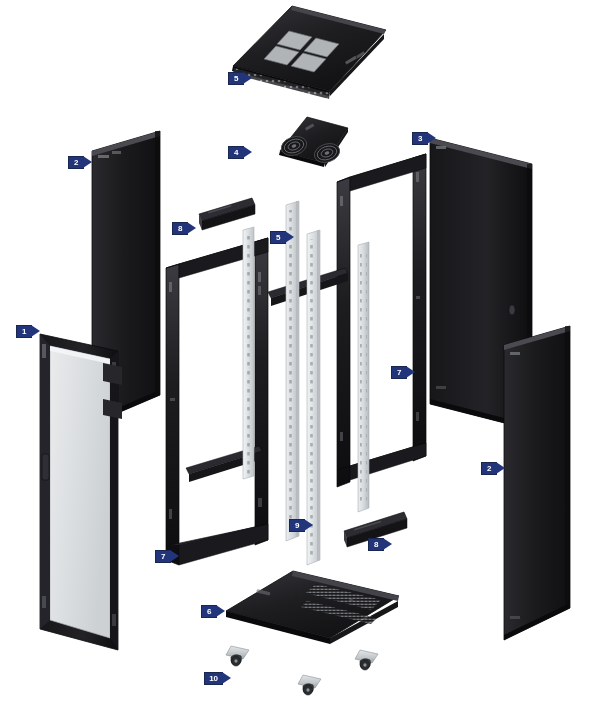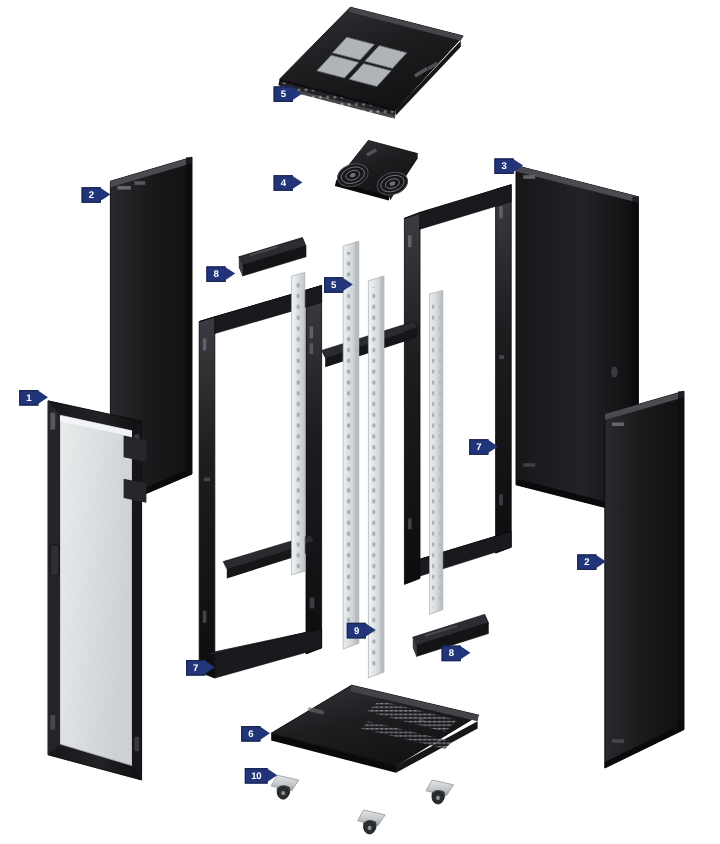--- a/index.html
+++ b/index.html
@@ -23,21 +23,21 @@
     border-bottom:6.5px solid transparent;
     border-left:9px solid #22357a;
   }
   .callout .flagnum{
     position:absolute;left:0;top:0;width:16px;height:13px;
     line-height:13px;text-align:center;
     font-family:"Liberation Sans", sans-serif;
     font-size:8px;font-weight:bold;color:#ffffff;
     letter-spacing:-0.3px;
   }
-  .callout.wide{width:28px;}
+  .callout.wide{width:28px;margin-top:32px;}
   .callout.wide .flagbody{width:19px;}
   .callout.wide .flagtip{left:18px;}
   .callout.wide .flagnum{width:19px;}
 </style>
 </head>
 <body>
 
 <div id="stage">
 
   <svg id="diagram" viewBox="0 0 600 703">

